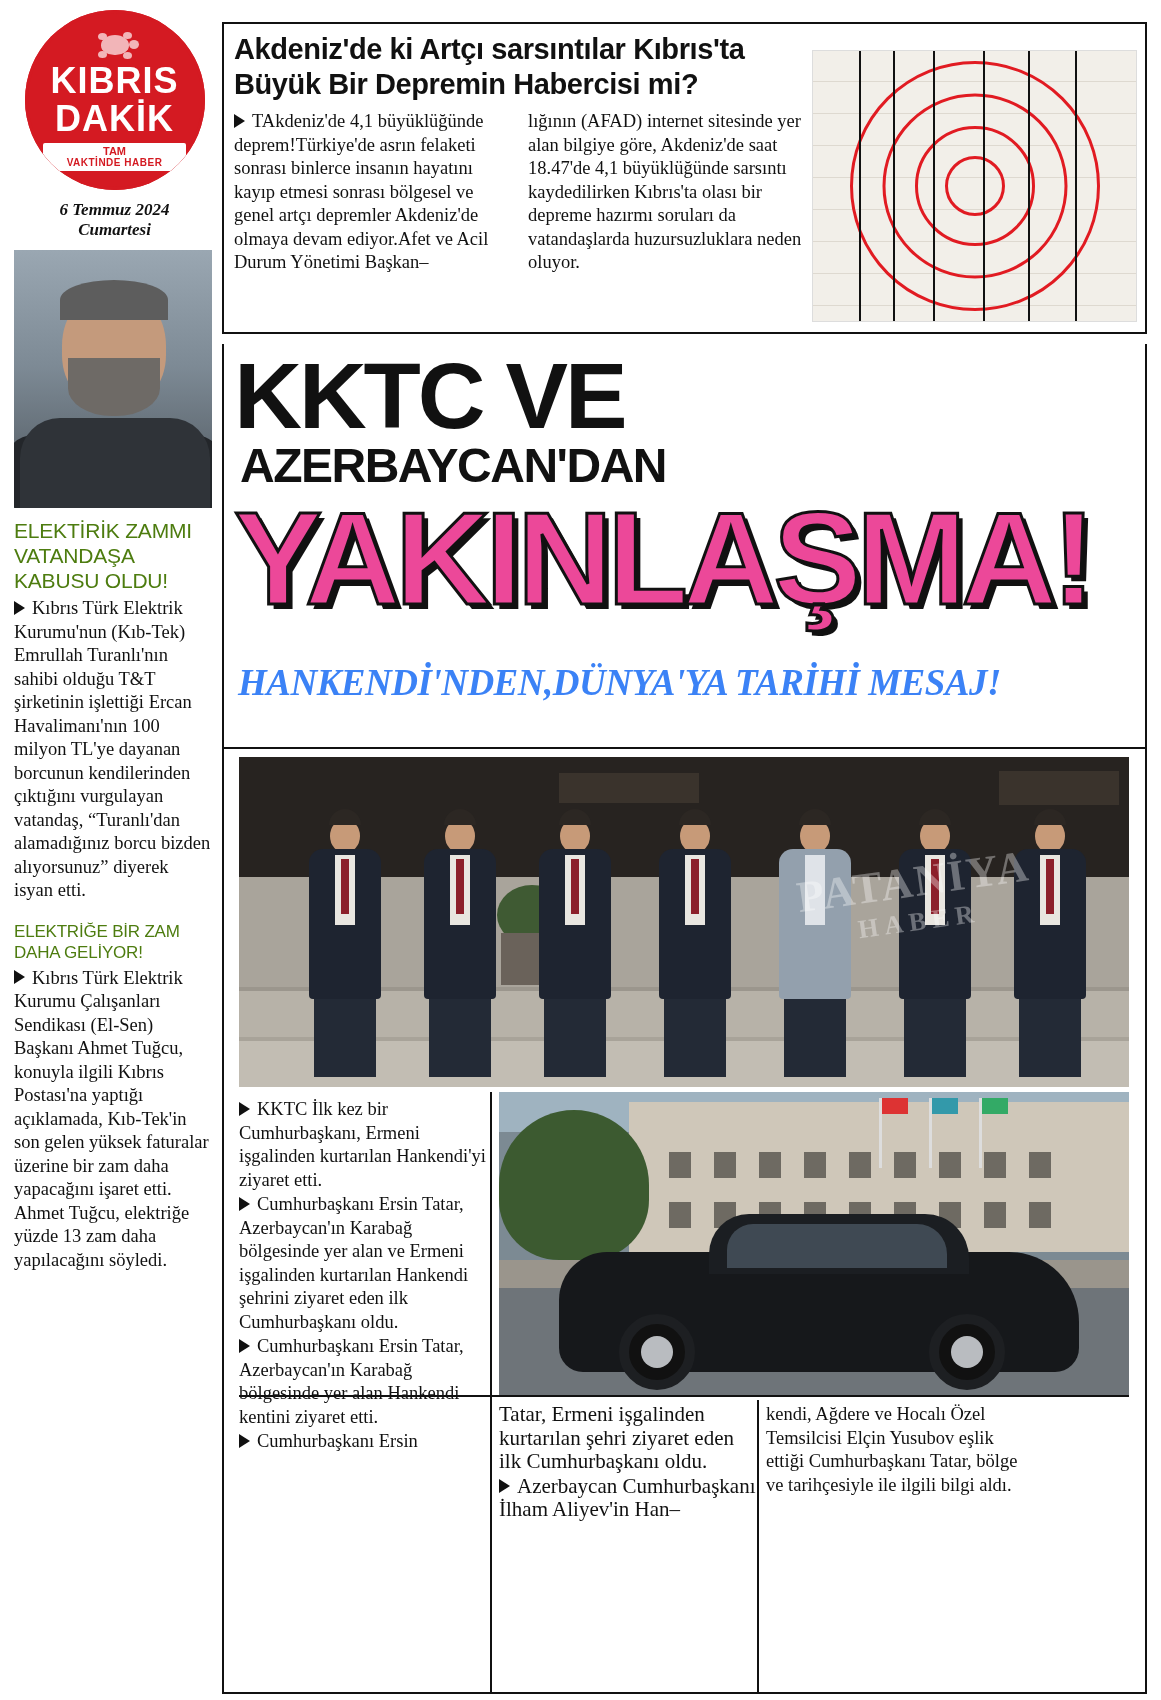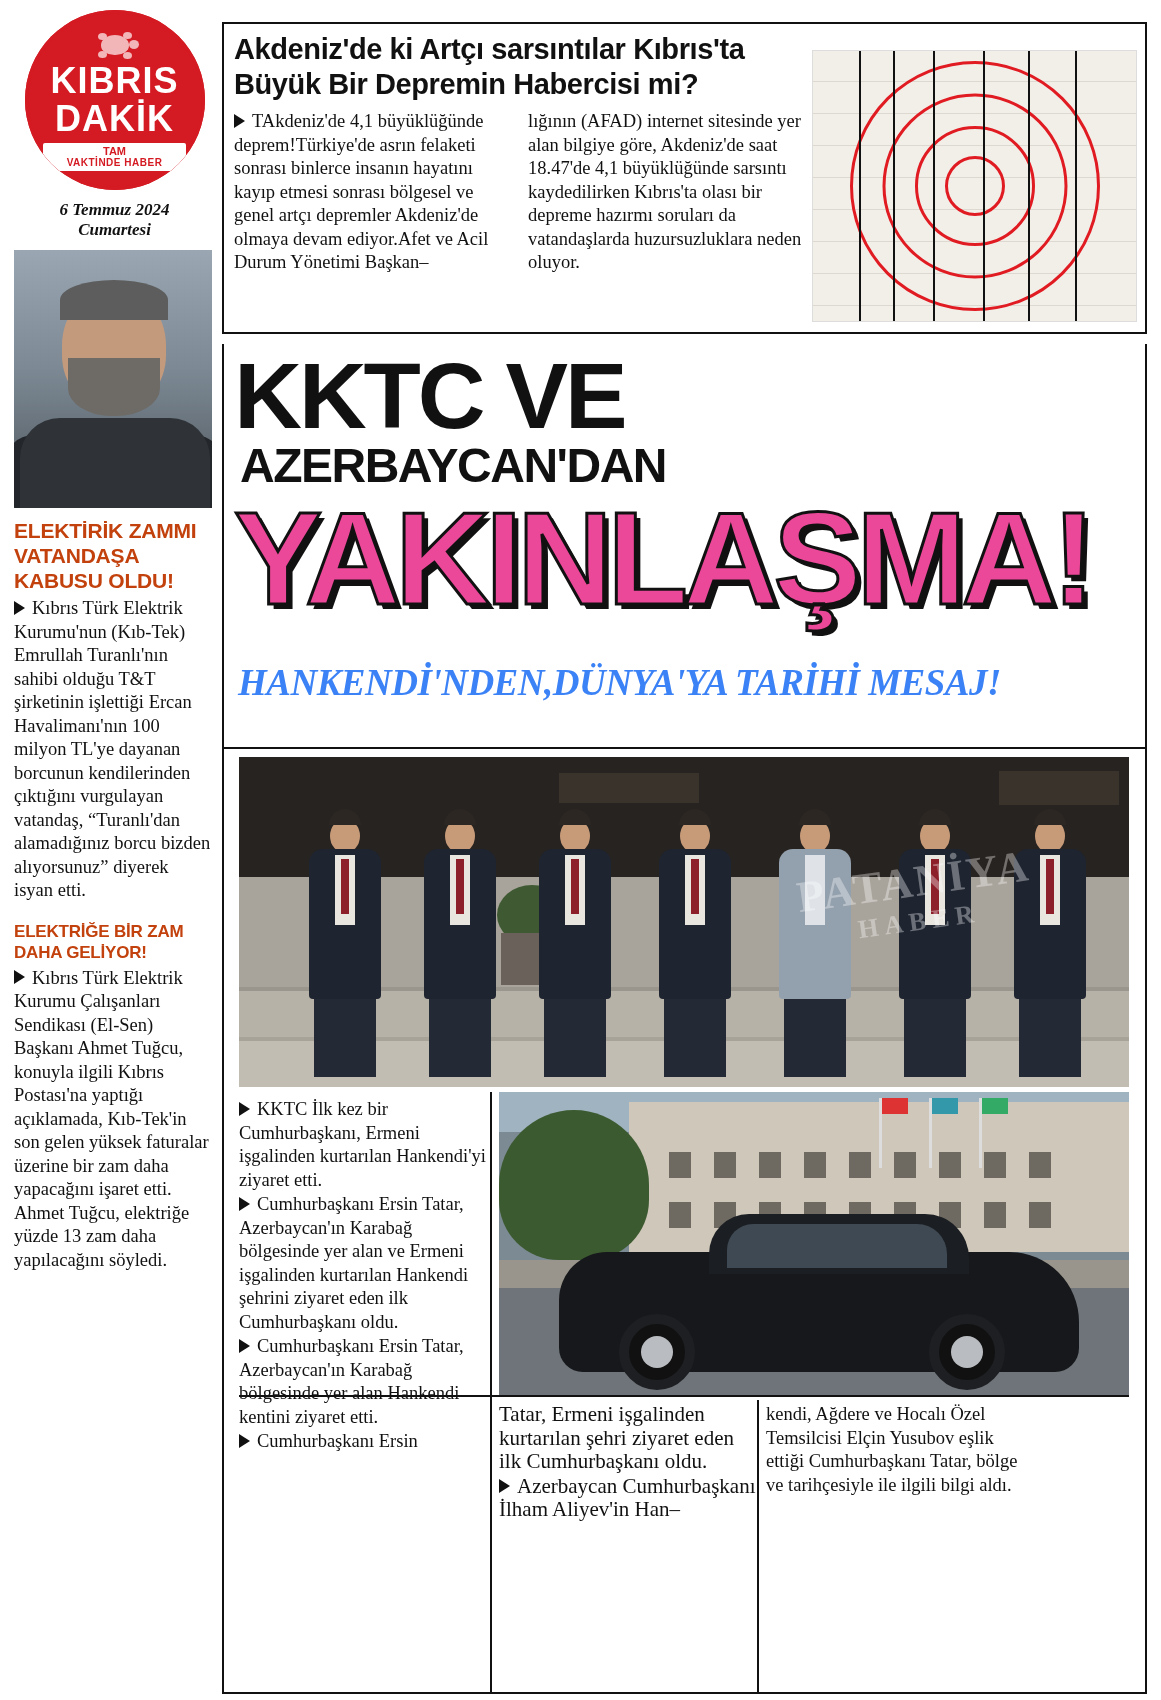--- a/index.html
+++ b/index.html
@@ -77,22 +77,22 @@
     position:absolute; left:48px; top:38px; width:104px; height:120px;
     background:#c49a7c; border-radius:48% 48% 44% 44%;
   }
   .lp-hair { position:absolute; left:46px; top:30px; width:108px; height:40px; background:#5d5d5d; border-radius:50% 50% 0 0; }
   .lp-beard { position:absolute; left:54px; top:108px; width:92px; height:58px; background:#6e6a66; border-radius:0 0 48% 48%; }
   .lp-body { position:absolute; left:6px; top:168px; width:190px; height:92px; background:#2f3338; border-radius:40px 40px 0 0; }
   .lp-shoulderL { position:absolute; left:-10px; top:185px; width:80px; height:80px; background:#23262a; border-radius:30px; }
   .lp-shoulderR { position:absolute; left:130px; top:185px; width:80px; height:80px; background:#23262a; border-radius:30px; }
 
   .hl-red {
-    color:#c2410c; font-family:"Liberation Sans", sans-serif;
-    font-weight:bold; font-size:21px; line-height:25px;
+    color:#4d7c0f; font-family:"Liberation Sans", sans-serif;
+    font-weight:normal; font-size:21px; line-height:25px;
     margin-top:10px; letter-spacing:-0.2px;
   }
   .hl-red.small {
     font-size:17px; line-height:21px; margin-top:18px;
   }
   .body-txt {
     font-family:"Liberation Serif", serif;
     font-size:18.5px; line-height:23.5px; color:#111; text-align:left;
     margin-top:4px;
   }

